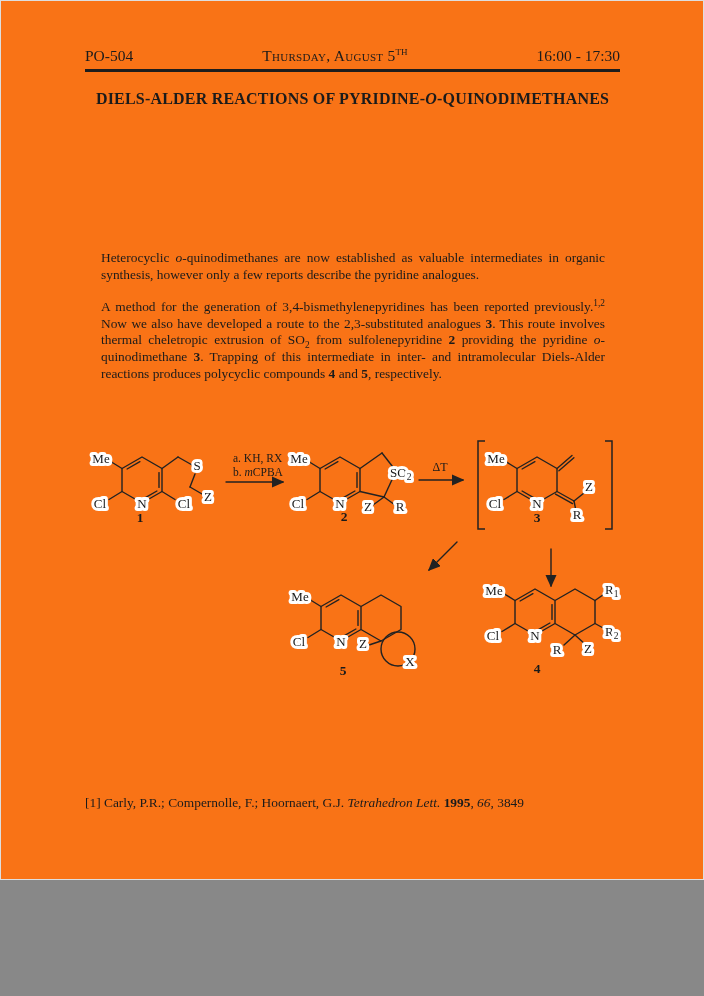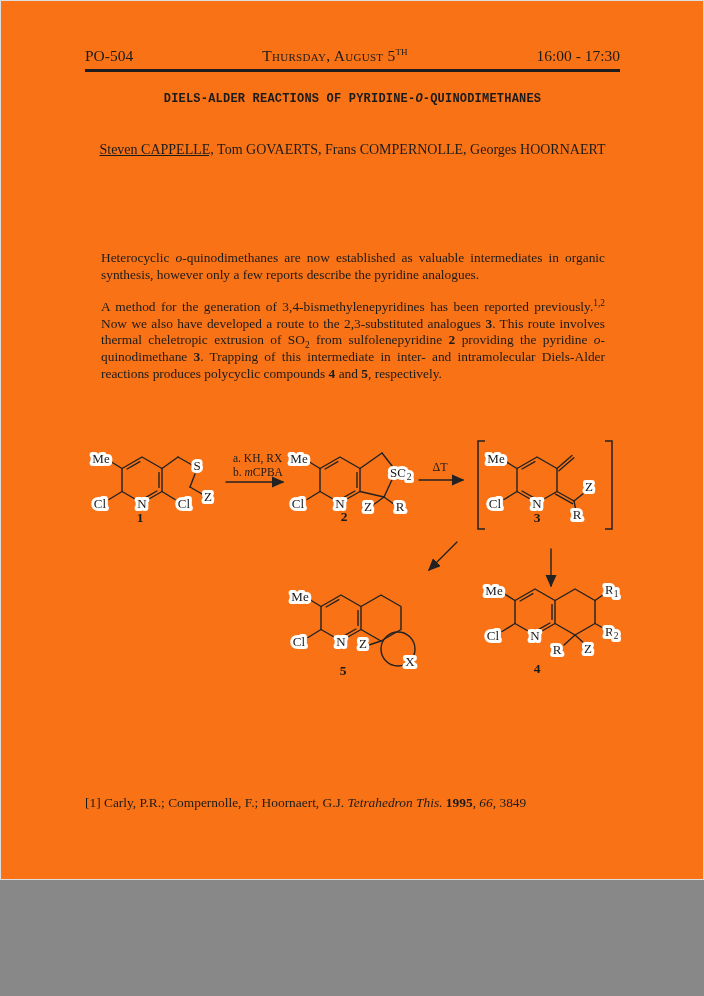--- a/index.html
+++ b/index.html
@@ -12,21 +12,21 @@
   .b{font-weight:bold}
   .u{text-decoration:underline}
   .sup{vertical-align:super;font-size:0.7em;line-height:0;}
   .sub{vertical-align:sub;font-size:0.7em;line-height:0;}
 
   .hdr{position:absolute;left:85px;width:535px;top:47px;display:flex;justify-content:space-between;align-items:baseline;font-size:15.5px;}
   .hdr .sc{font-variant:small-caps;letter-spacing:0.3px;}
   .hdr sup{font-size:9px;vertical-align:super;line-height:0;text-align:center;}
   .rule{position:absolute;left:85px;width:535px;top:69px;height:2.5px;background:#1d1d1d;}
 
-  .title{position:absolute;left:85px;width:535px;top:90px;text-align:center;font-weight:bold;font-size:12px;line-height:18.5px;letter-spacing:0.2px;font-family:Liberation Mono, monospace;}
+  .title{position:absolute;left:85px;width:535px;top:90px;text-align:center;font-weight:bold;font-size:16px;line-height:18.5px;letter-spacing:0.2px;}
   .authors{position:absolute;left:85px;width:535px;top:142px;text-align:center;font-size:14px;}
   .affil{position:absolute;left:85px;width:535px;top:167px;text-align:center;font-size:13.5px;line-height:17.2px;}
 
   .abstract{position:absolute;left:85px;width:536px;top:234px;font-size:13.4px;line-height:16.6px;text-align:justify;}
   .abstract p{margin:16px;}
 
   .refs{position:absolute;left:85px;width:545px;top:757px;font-size:13.4px;line-height:18.5px;white-space:pre-wrap;}
 
   .scheme{position:absolute;left:60px;top:428px;}
   .bond{stroke:#222;stroke-width:1.4;fill:none;stroke-linecap:round;}
@@ -51,21 +51,20 @@
     <span>PO-504</span>
     <span><span class="sc">Thursday, August 5</span><sup>TH</sup></span>
     <span>16:00 - 17:30</span>
   </div>
   <div class="rule"></div>
 
   <div class="title">
     <div><span>DIELS-ALDER REACTIONS OF PYRIDINE-</span><span class="i">O</span><span>-QUINODIMETHANES</span></div>
   </div>
 
-  <div class="authors"><span class="u">Steven CAPPELLE,</span><span> Tom GOVAERTS, Frans COMPERNOLLE, Georges HOORNAERT</span></div>
 
 
   <div class="abstract">
     <p><span>Heterocyclic </span><span class="i">o</span><span>-quinodimethanes are now established as valuable intermediates in organic synthesis, however only a few reports describe the pyridine analogues.</span></p>
     <p><span>A method for the generation of 3,4-bismethylenepyridines has been reported previously.</span><span class="sup">1,2</span><span> Now we also have developed a route to the 2,3-substituted analogues </span><span class="b">3</span><span>. This route involves thermal cheletropic extrusion of SO</span><span class="sub">2</span><span> from sulfolenepyridine </span><span class="b">2</span><span> providing the pyridine </span><span class="i">o</span><span>-quinodimethane </span><span class="b">3</span><span>. Trapping of this intermediate in inter- and intramolecular Diels-Alder reactions produces polycyclic compounds </span><span class="b">4</span><span> and </span><span class="b">5</span><span>, respectively.</span></p>
   </div>
 
   <svg class="scheme" width="620" height="272" viewBox="60 428 620 272" xmlns="http://www.w3.org/2000/svg">
     <defs>
       <marker id="ah" markerWidth="9" markerHeight="8" refX="8" refY="4" orient="auto">
@@ -189,16 +188,16 @@
       <line class="bond" x1="40" y1="23" x2="29" y2="33"></line>
       <text class="atxt" x="22" y="42">R</text>
       <line class="bond" x1="40" y1="23" x2="51" y2="33"></line>
       <text class="atxt" x="53" y="41">Z</text>
       <text class="atxt" x="0" y="28">N</text>
       <text class="numtxt" x="2" y="61">4</text>
     </g>
   </svg>
 
   <div class="refs">
-    <div><span>[1] Carly, P.R.; Compernolle, F.; Hoornaert, G.J. </span><span class="i">Tetrahedron This.</span><span> </span><span class="b">1995</span><span>, </span><span class="i">66</span><span>, 3849</span></div>
+    <div><span>[1] Carly, P.R.; Compernolle, F.; Hoornaert, G.J. </span><span class="i">Tetrahedron Lett.</span><span> </span><span class="b">1995</span><span>, </span><span class="i">66</span><span>, 3849</span></div>
   </div>
 
 </div>
 
 </body></html>

